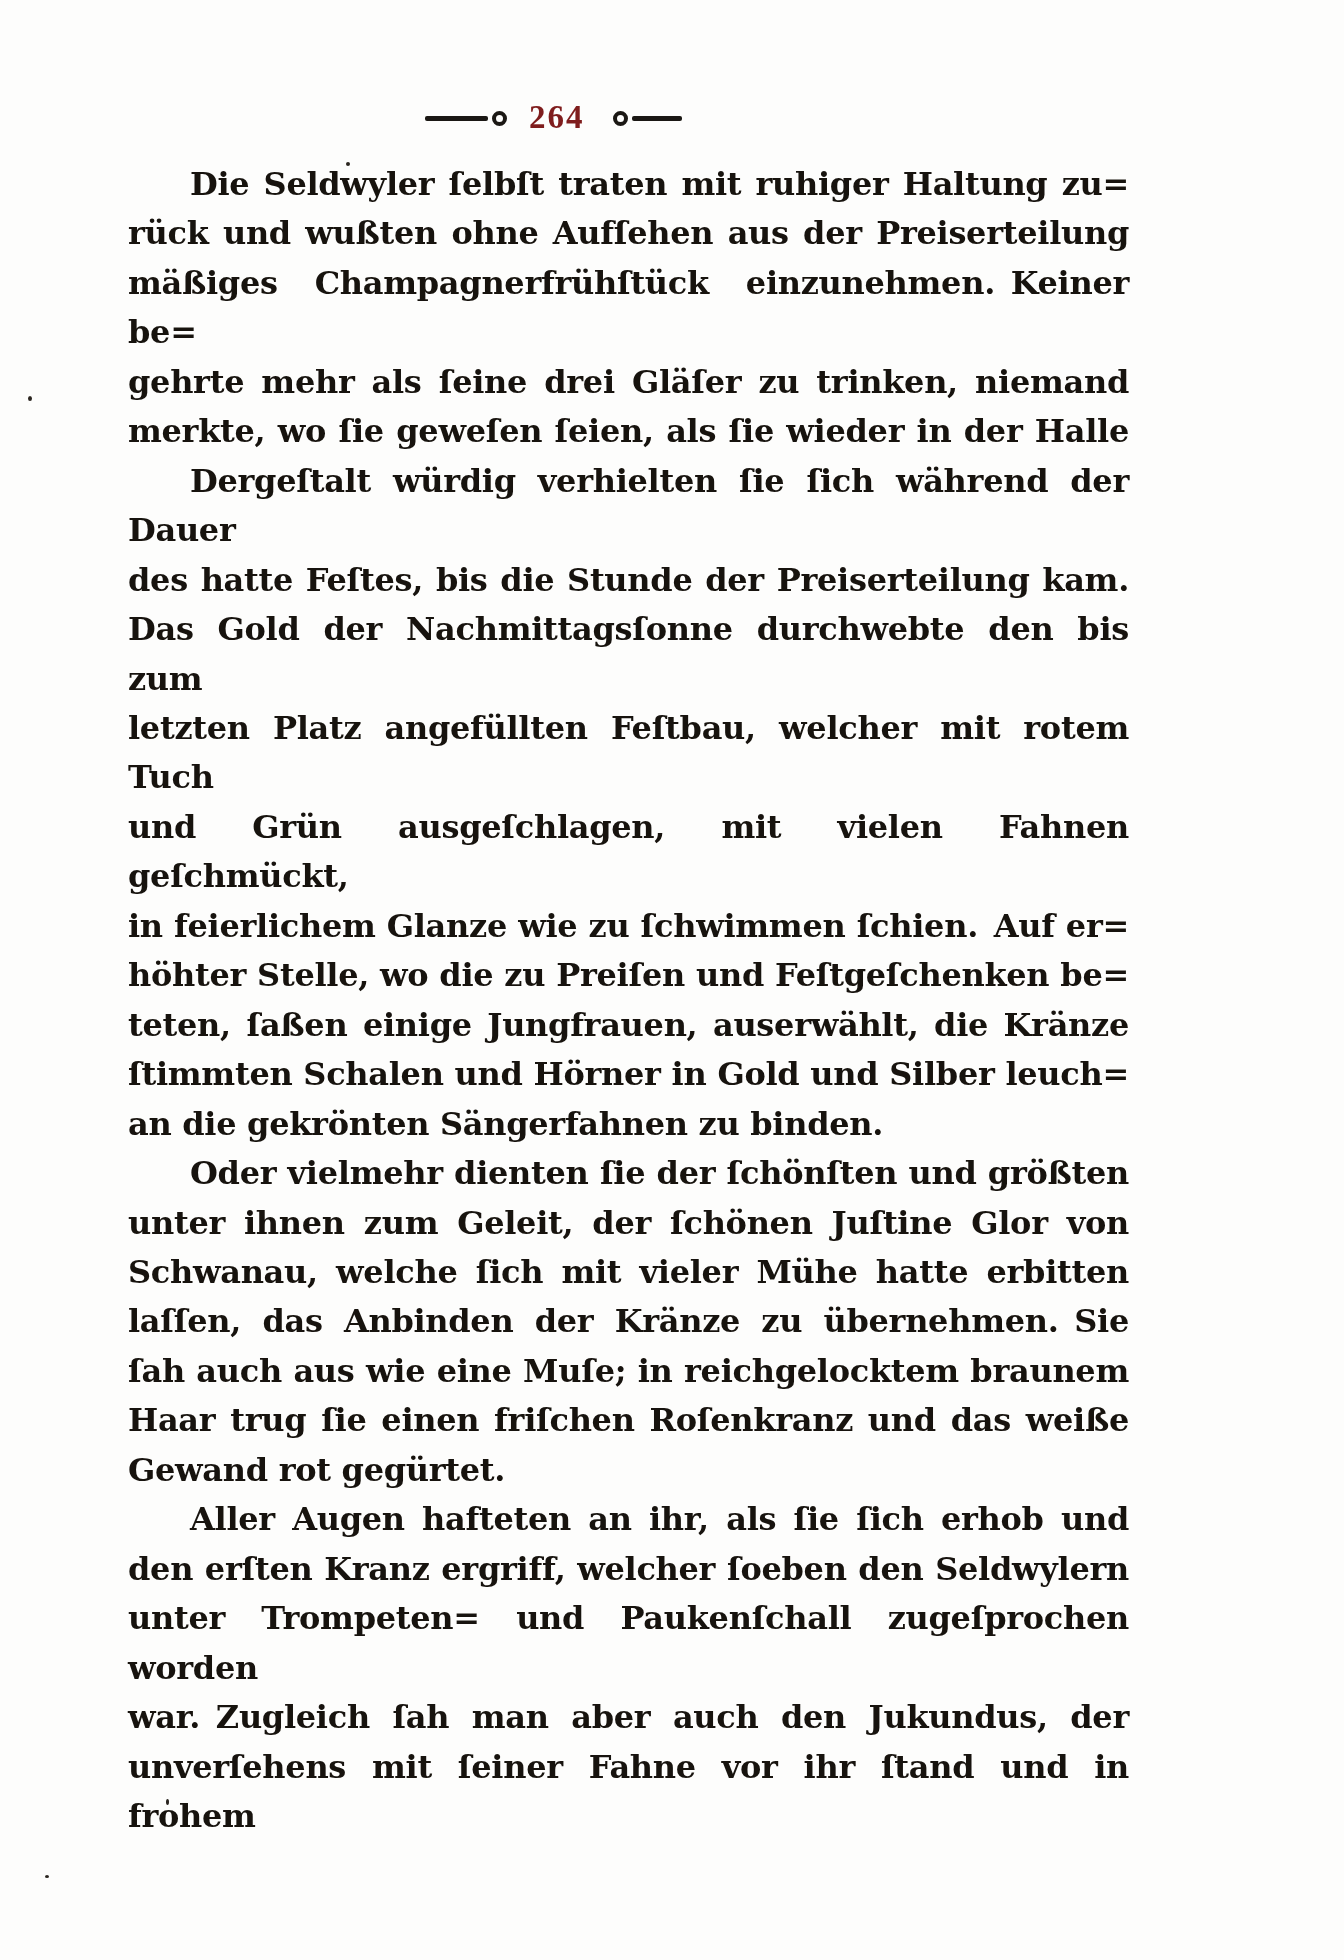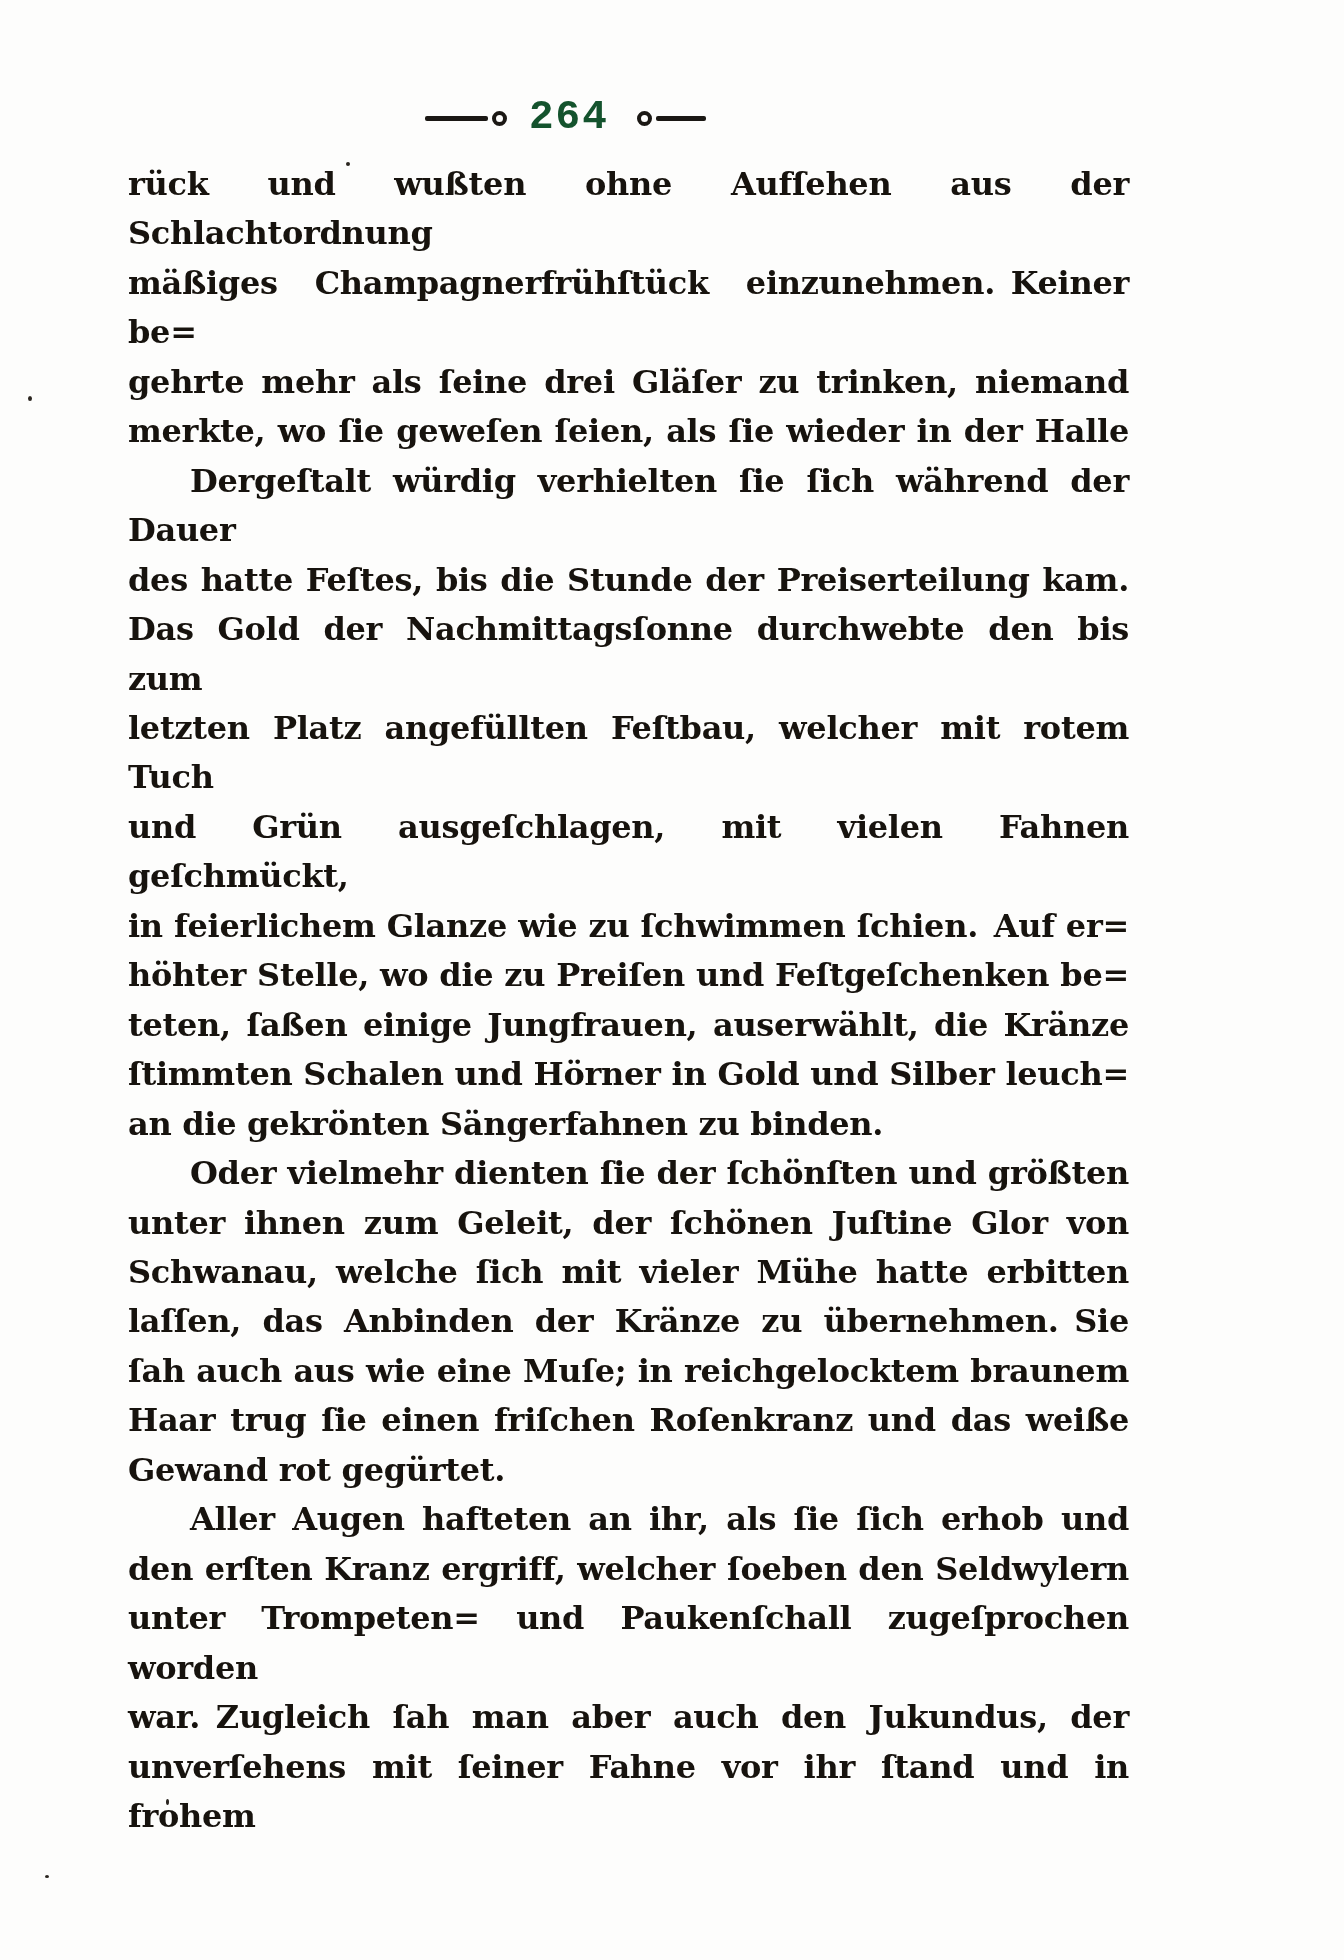--- a/index.html
+++ b/index.html
@@ -35,26 +35,26 @@
   .ring {
     width: 7px;
     height: 7px;
     border: 4px solid #1b1814;
     border-radius: 50%;
     background: #fdfdfc;
   }
   .ring-left  { margin-left: 4px;  margin-right: 22px; }
   .ring-right { margin-left: 28px; margin-right: 4px; }
   .page-number {
-    font-family: Liberation Mono, monospace;
+    font-family: Liberation Serif, serif;
     font-weight: 700;
-    font-size: 41px;
+    font-size: 33px;
     line-height: 1;
     letter-spacing: 2px;
-    color: #14532d;
+    color: #7f1d1d;
     transform: translateY(-1px);
   }
 
   
   .text-block {
     position: absolute;
     top: 160px;
     left: 128px;
     width: 1001px;
     font-family: "DejaVu Serif", serif;
@@ -91,21 +91,22 @@
   <header class="page-header">
     <span class="rule rule-left"></span>
     <span class="ring ring-left"></span>
     <span class="page-number">264</span>
     <span class="ring ring-right"></span>
     <span class="rule rule-right"></span>
   </header>
 
   <main class="text-block">
       <div class="paragraph">
-        <div class="line">rück und wußten ohne Aufſehen aus der Schlachtordnung</div>
+        <div class="line first">Die Seldwyler ſelbſt traten mit ruhiger Haltung zu=</div>
+        <div class="line">rück und wußten ohne Aufſehen aus der Preiserteilung</div>
         <div class="line">mäßiges Champagnerfrühſtück einzunehmen. Keiner be=</div>
         <div class="line">gehrte mehr als ſeine drei Gläſer zu trinken, niemand</div>
         <div class="line">merkte, wo ſie geweſen ſeien, als ſie wieder in der Halle</div>
       </div>
       <div class="paragraph">
         <div class="line first">Dergeſtalt würdig verhielten ſie ſich während der Dauer</div>
         <div class="line">des hatte Feſtes, bis die Stunde der Preiserteilung kam.</div>
         <div class="line">Das Gold der Nachmittagsſonne durchwebte den bis zum</div>
         <div class="line">letzten Platz angefüllten Feſtbau, welcher mit rotem Tuch</div>
         <div class="line">und Grün ausgeſchlagen, mit vielen Fahnen geſchmückt,</div>

